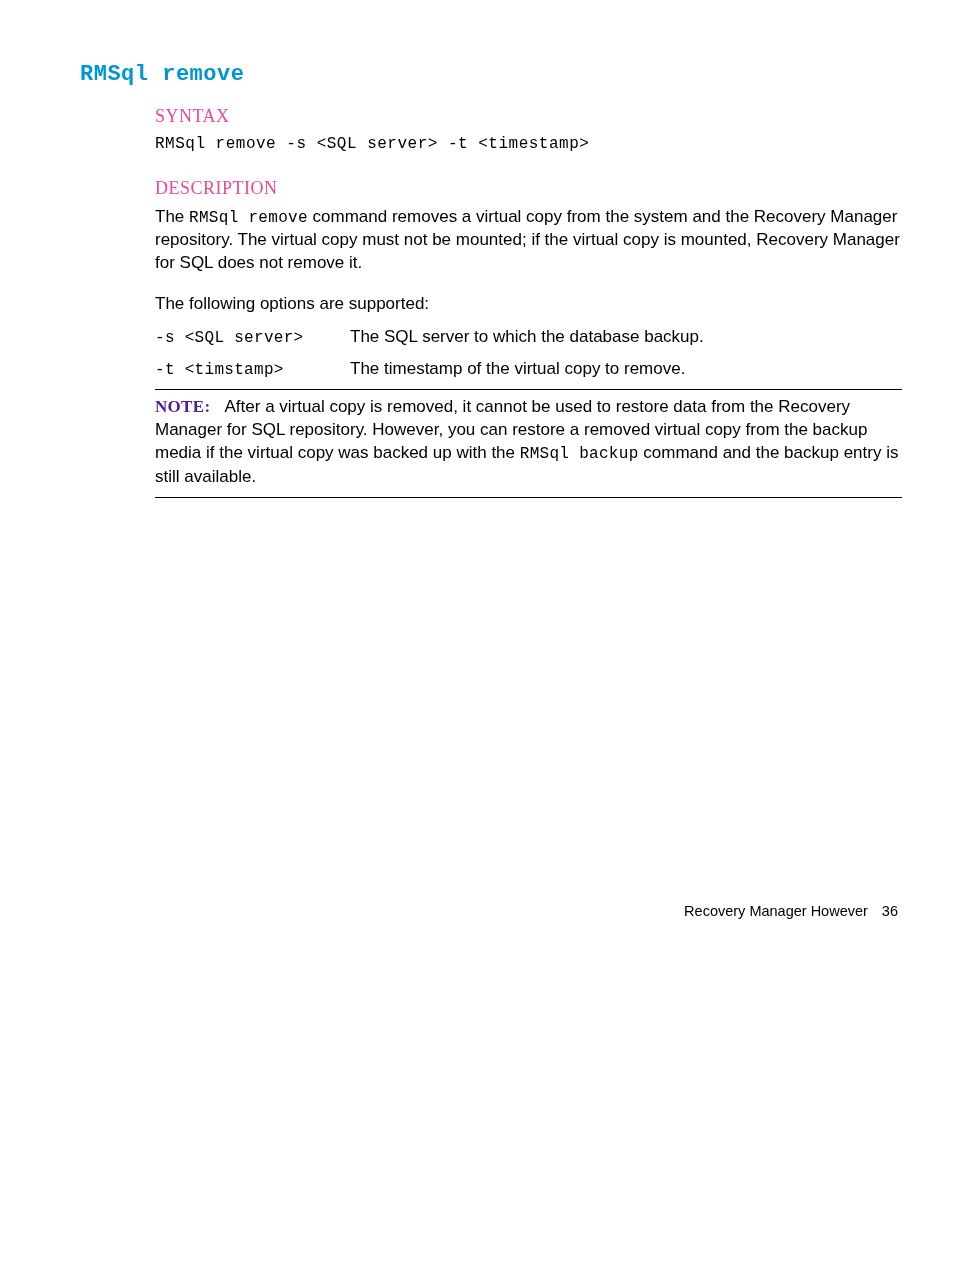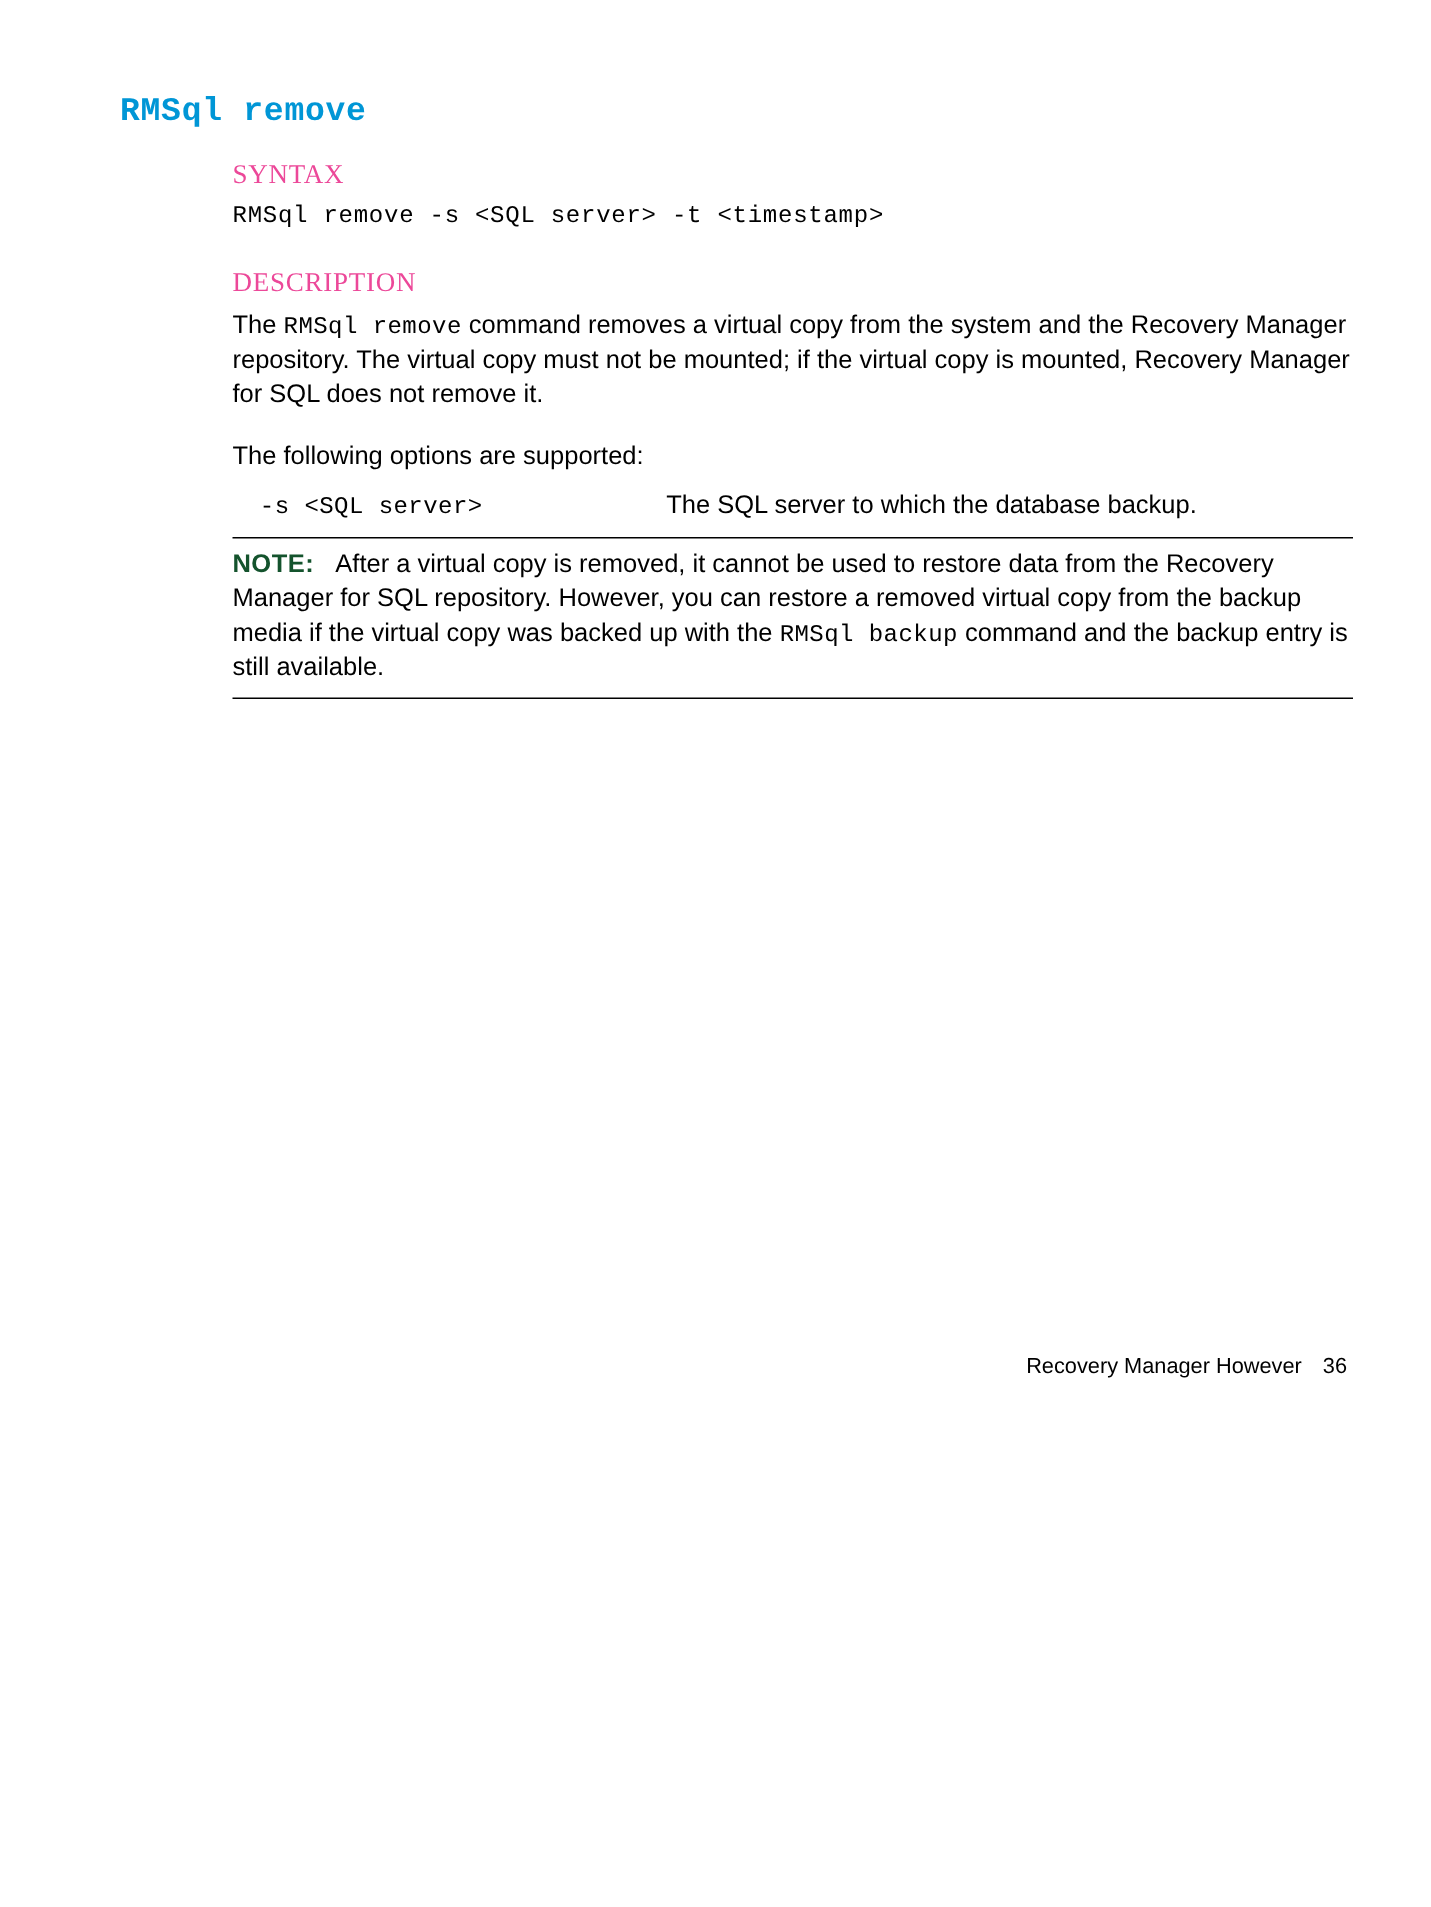--- a/index.html
+++ b/index.html
@@ -54,43 +54,43 @@
     font-size: 16px;
     letter-spacing: 0.3px;
   }
   .params-intro {
     margin: 0 0 6px 0;
   }
   table.params {
     border-collapse: collapse;
     width: 100%;
     margin-bottom: 2px;
-    text-align: center;
   }
   table.params td {
     padding: 4px 10px 4px 0;
     vertical-align: baseline;
   }
   table.params td.opt {
     font-family: "Courier New", Courier, monospace;
     font-size: 16px;
     white-space: nowrap;
     letter-spacing: 0.3px;
     width: 185px;
   }
   .note-box {
     border-top: 1px solid #000;
     border-bottom: 1px solid #000;
     padding: 6px 0 8px 0;
     margin-top: 4px;
   }
   .note-label {
-    color: #14532d;
+    color: #4c1d95;
     font-weight: bold;
     letter-spacing: 0.3px;
+    font-family: Liberation Serif, serif;
   }
   .footer {
     position: absolute;
     bottom: 42px;
     right: 56px;
     font-size: 14.5px;
   }
   .footer .pn { margin-left: 14px; }
 </style>
 </head>
@@ -111,20 +111,24 @@
     </p>
 
     <p class="params-intro">The following options are supported:</p>
 
     <table class="params">
       <tbody>
           <tr>
         <td class="opt">-s &lt;SQL server&gt;</td>
         <td>The SQL server to which the database backup.</td>
       </tr>
+      <tr>
+        <td class="opt">-t &lt;timstamp&gt;</td>
+        <td>The timestamp of the virtual copy to remove.</td>
+      </tr>
     </tbody>
       </table>
 
     <div class="note-box">
       <span class="note-label">NOTE:</span>&nbsp;&nbsp;&nbsp;<span>After a virtual copy is removed, it cannot be used to restore data from the Recovery Manager for SQL repository. However, you can restore a removed virtual copy from the backup media if the virtual copy was backed up with the </span><span class="mono-inline">RMSql backup</span><span> command and the backup entry is still available.</span>
     </div>
 
   </div>
 
   <div class="footer">

